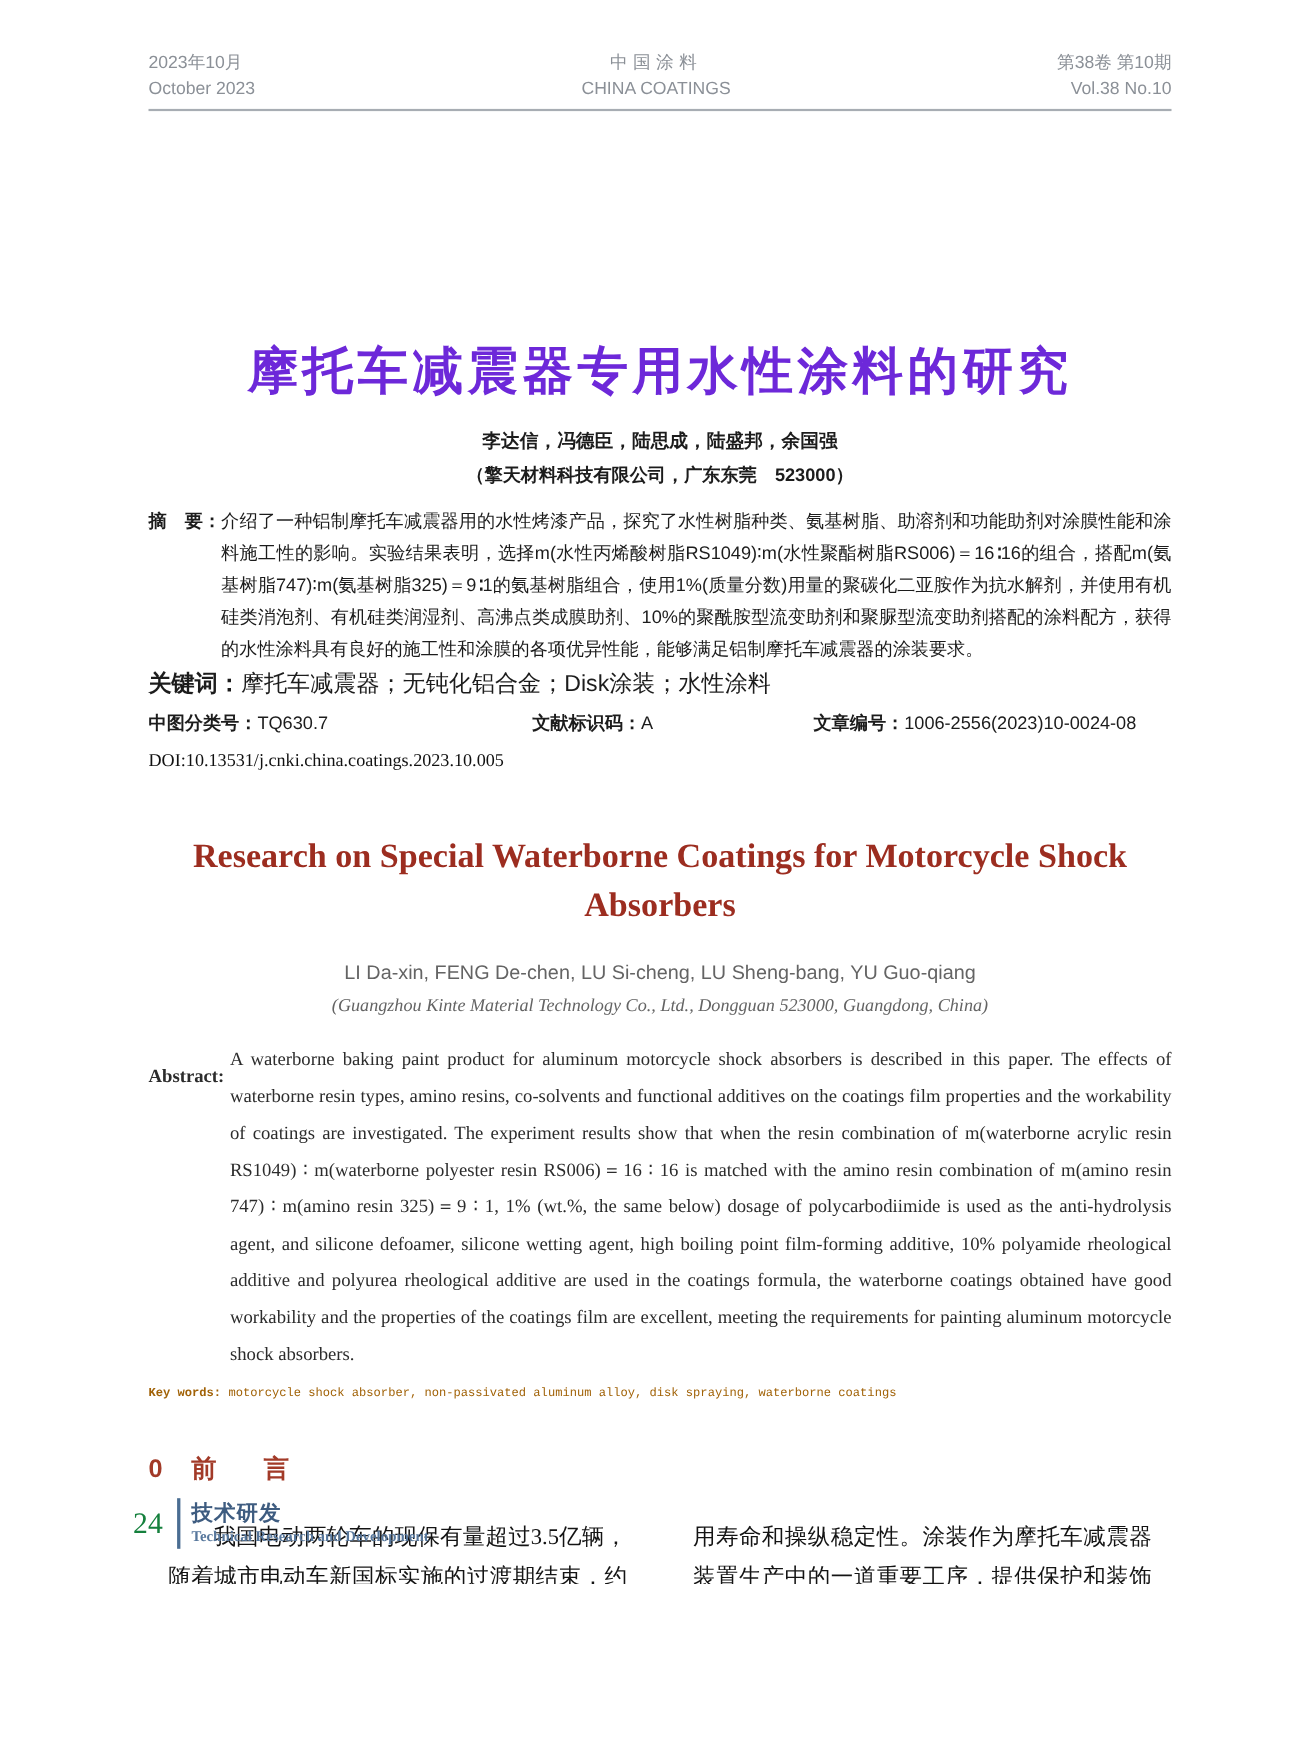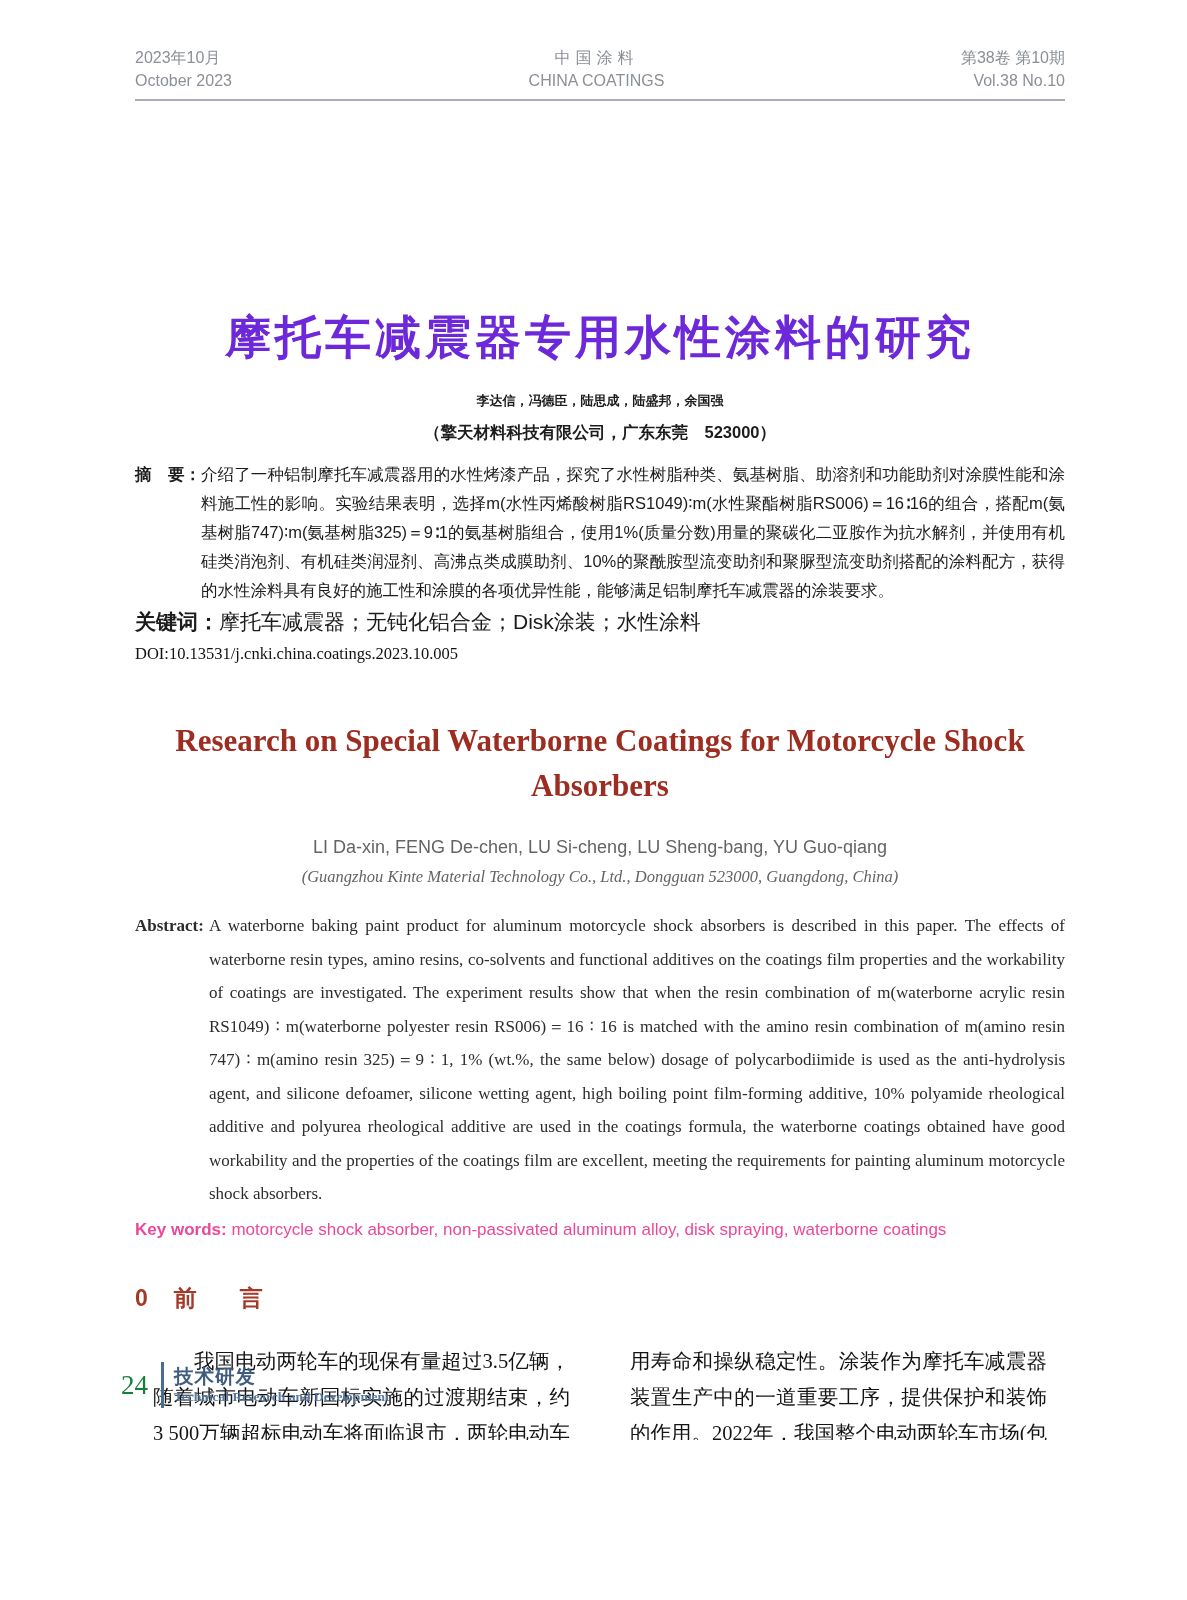--- a/index.html
+++ b/index.html
@@ -14,21 +14,21 @@
     color:#8b9097;font-size:16px;line-height:23px;padding-bottom:7px;
     border-bottom:2px solid #a7adb3;}
   .jh-col{white-space:nowrap;}
   .jh-center{text-align:center;}
   .jh-right{text-align:right;}
   .jh-cn{letter-spacing:5px;}
 
   
   .title{margin-top:208px;text-align:center;font-size:46px;font-weight:bold;
     color:#6d28d9;letter-spacing:4px;line-height:56px;}
-  .authors{margin-top:24px;text-align:center;font-weight:bold;font-size:13px;line-height:24px;}
+  .authors{margin-top:24px;text-align:center;font-weight:bold;font-size:17px;line-height:24px;}
   .affil{margin-top:7px;text-align:center;font-weight:bold;font-size:16.5px;line-height:24px;}
 
   
   .hang{position:relative;padding-left:66px;margin-top:16px;font-size:16.5px;
     line-height:29px;text-align:justify;}
   .hang .hang-label{position:absolute;left:0;top:0;font-weight:bold;}
   .kwline{font-size:21px;line-height:29px;margin-top:2px;}
   .kwline b{font-weight:bold;}
 
   .clc{display:flex;margin-top:8px;font-size:16.5px;line-height:29px;}
@@ -39,22 +39,22 @@
   .doi{font-family:"Liberation Serif",serif;font-size:16.5px;line-height:28px;margin-top:4px;color:#111;}
 
   
   .etitle{max-width:880px;margin:50px auto 0 auto;text-align:center;color:#9c2d20;
     font-family:"Liberation Serif",serif;font-weight:bold;font-size:31px;line-height:45px;}
   .eauthors{margin-top:28px;text-align:center;color:#646464;font-size:18px;line-height:22px;}
   .eaffil{margin-top:7px;text-align:center;color:#646464;font-family:"Liberation Serif",serif;
     font-style:italic;font-size:16.5px;line-height:24px;}
   .ehang{position:relative;padding-left:74px;margin-top:20px;color:#2c2c2c;
     font-family:"Liberation Serif",serif;font-size:17px;line-height:33.5px;text-align:justify;}
-  .ehang .hang-label{position:absolute;left:0;top:0;font-weight:bold;font-family:"Liberation Serif",serif;}
-  .ekw{margin-top:4px;font-family:Liberation Sans, sans-serif;font-size:17px;line-height:30px;color:#ec4899;}
+  .ehang .hang-label{position:absolute;left:0;top:16px;font-weight:bold;font-family:"Liberation Serif",serif;}
+  .ekw{margin-top:4px;font-family:Liberation Mono, monospace;font-size:11px;line-height:30px;color:#a16207;}
   .ekw b{font-weight:bold;}
 
   
   .sec-head{margin-top:38px;color:#a23a28;font-weight:bold;font-size:23px;line-height:30px;}
   .sec-head .sec-num{margin-right:26px;}
   .sec-head .sec-title{letter-spacing:10px;}
   .cols{display:flex;gap:24px;margin-top:12px;}
   .col{flex:1;font-family:"Liberation Serif",serif;font-size:20.5px;line-height:36px;
     text-align:justify;color:#141414;}
   .col p{margin:18px;}
@@ -95,20 +95,31 @@
 
     <div class="hang">
       <span class="hang-label">摘　要：</span>
       <span>介绍了一种铝制摩托车减震器用的水性烤漆产品，探究了水性树脂种类、氨基树脂、助溶剂和功能助剂对涂膜性能和涂料施工性的影响。实验结果表明，选择m(水性丙烯酸树脂RS1049)∶m(水性聚酯树脂RS006)＝16∶16的组合，搭配m(氨基树脂747)∶m(氨基树脂325)＝9∶1的氨基树脂组合，使用1%(质量分数)用量的聚碳化二亚胺作为抗水解剂，并使用有机硅类消泡剂、有机硅类润湿剂、高沸点类成膜助剂、10%的聚酰胺型流变助剂和聚脲型流变助剂搭配的涂料配方，获得的水性涂料具有良好的施工性和涂膜的各项优异性能，能够满足铝制摩托车减震器的涂装要求。</span>
     </div>
 
     <div class="kwline">
       <b>关键词：</b><span>摩托车减震器；无钝化铝合金；Disk涂装；水性涂料</span>
     </div>
 
+    <div class="clc">
+      <span class="clc-cell1">
+        <b>中图分类号：</b><span>TQ630.7</span>
+      </span>
+      <span class="clc-cell2">
+        <b>文献标识码：</b><span>A</span>
+      </span>
+      <span class="clc-cell3">
+        <b>文章编号：</b><span>1006-2556(2023)10-0024-08</span>
+      </span>
+    </div>
 
     <div class="doi">DOI:10.13531/j.cnki.china.coatings.2023.10.005</div>
 
     <div class="etitle">Research on Special Waterborne Coatings for Motorcycle Shock Absorbers</div>
     <div class="eauthors">LI Da-xin, FENG De-chen, LU Si-cheng, LU Sheng-bang, YU Guo-qiang</div>
     <div class="eaffil">(Guangzhou Kinte Material Technology Co., Ltd., Dongguan 523000, Guangdong, China)</div>
 
     <div class="ehang">
       <span class="hang-label">Abstract:</span>
       <span>A waterborne baking paint product for aluminum motorcycle shock absorbers is described in this paper. The effects of waterborne resin types, amino resins, co-solvents and functional additives on the coatings film properties and the workability of coatings are investigated. The experiment results show that when the resin combination of m(waterborne acrylic resin RS1049) ∶ m(waterborne polyester resin RS006)＝16 ∶ 16 is matched with the amino resin combination of m(amino resin 747) ∶ m(amino resin 325)＝9 ∶ 1, 1% (wt.%, the same below) dosage of polycarbodiimide is used as the anti-hydrolysis agent, and silicone defoamer, silicone wetting agent, high boiling point film-forming additive, 10% polyamide rheological additive and polyurea rheological additive are used in the coatings formula, the waterborne coatings obtained have good workability and the properties of the coatings film are excellent, meeting the requirements for painting aluminum motorcycle shock absorbers.</span>

